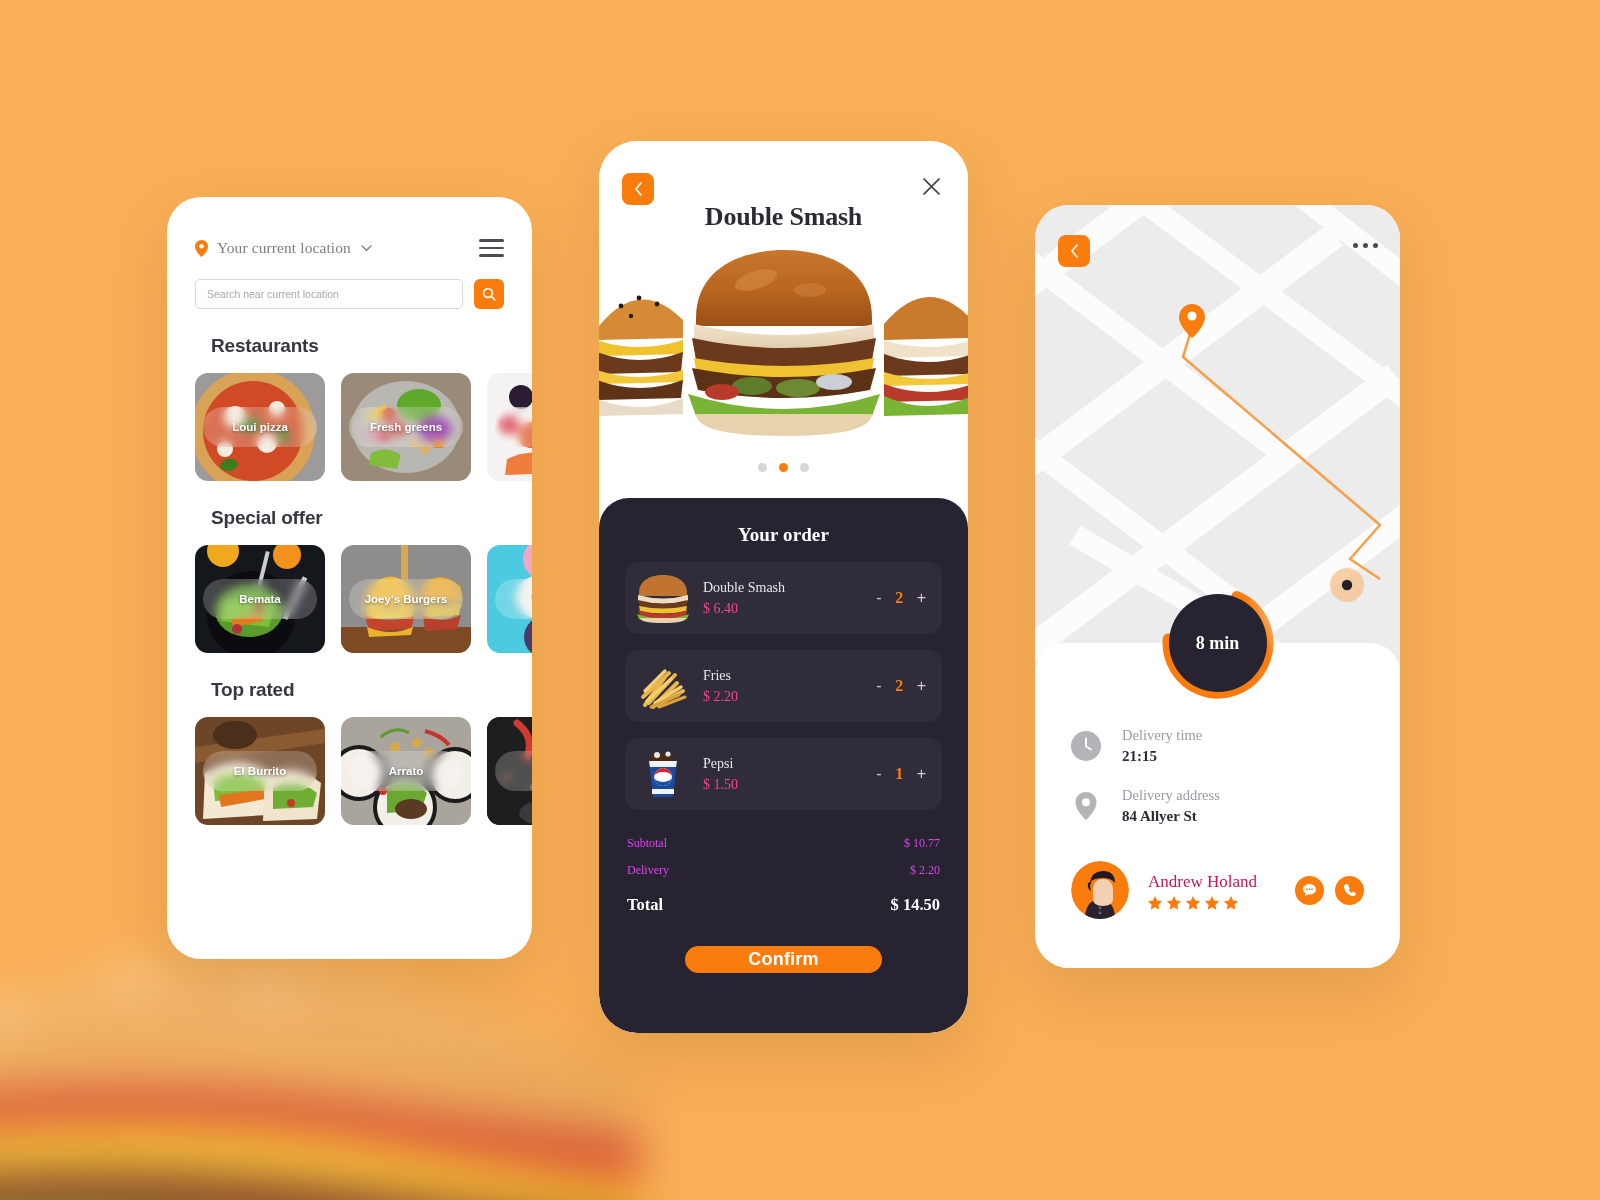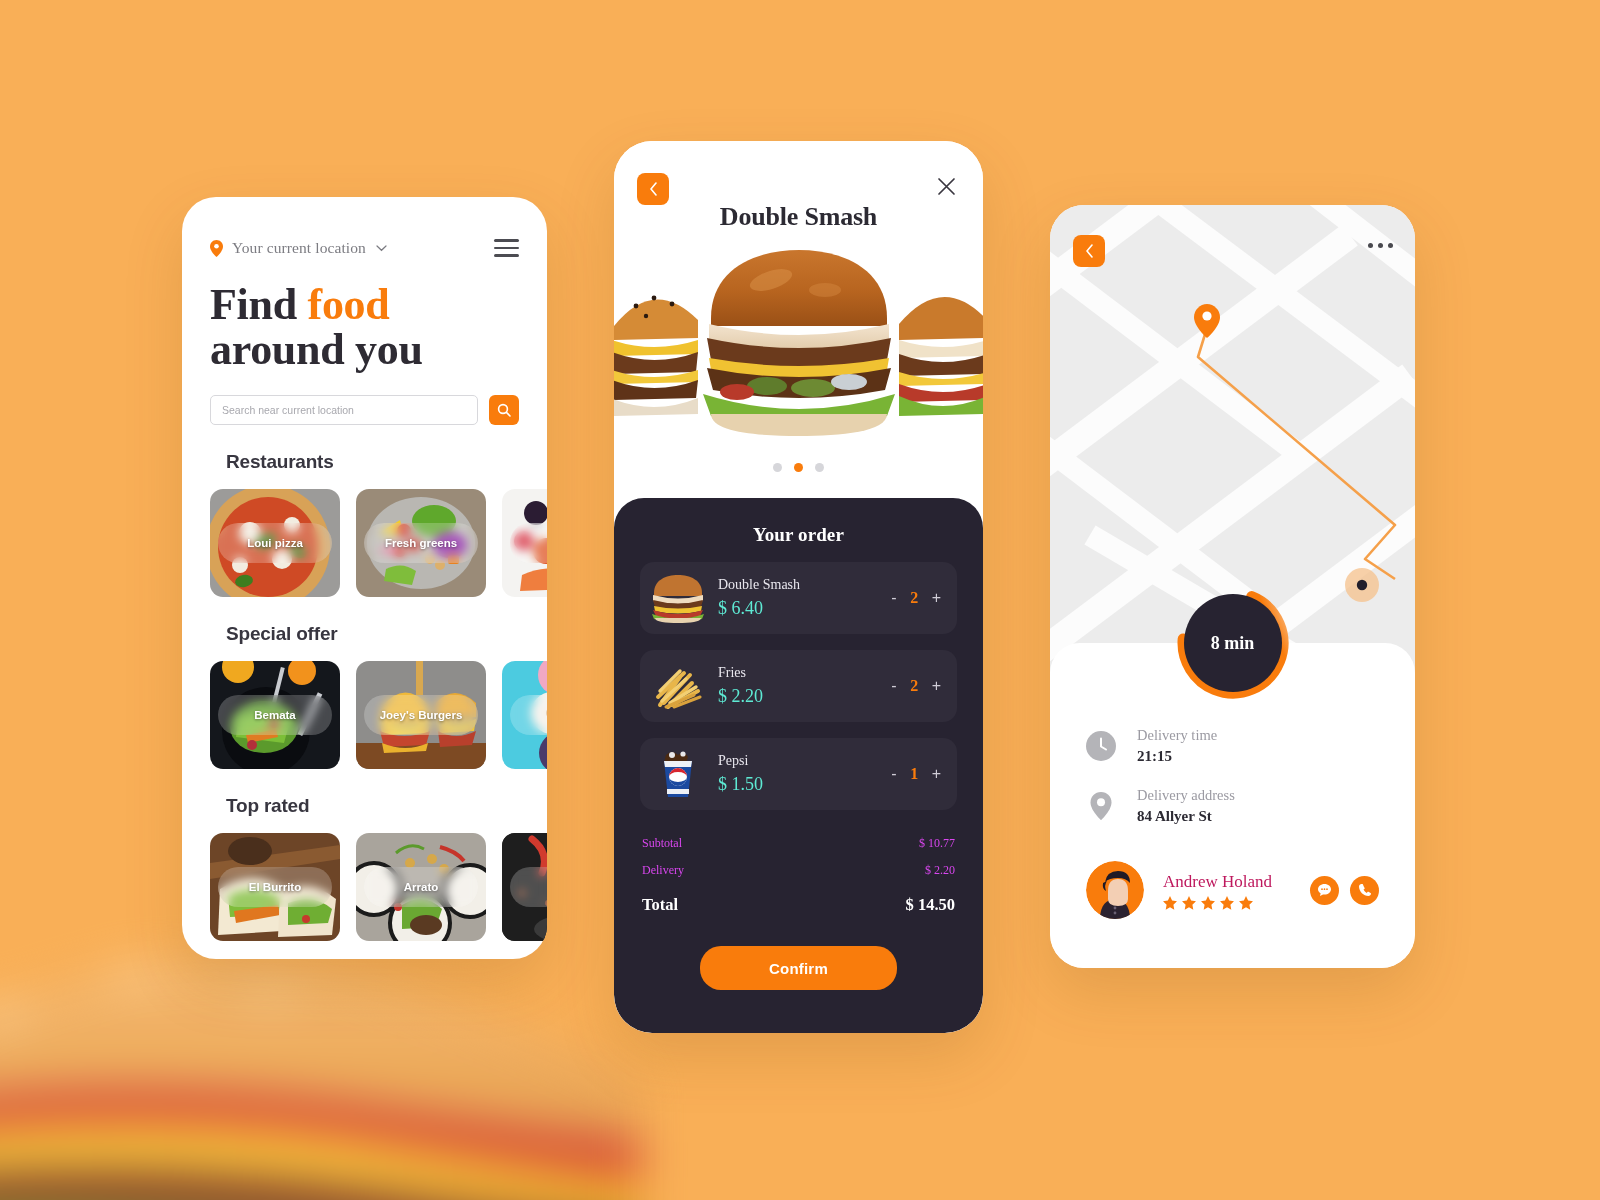--- a/index.html
+++ b/index.html
@@ -19,21 +19,20 @@
     pointer-events: none;
   }
 
   
   .phone {
     position: absolute;
     background: #fff;
     border-radius: 34px;
     overflow: hidden;
     box-shadow: 0 24px 60px rgba(120,70,10,.16);
-    margin-left: 15px;
   }
   #phone-left   { left: 167px; top: 197px;  width: 365px; height: 762px; }
   #phone-center { left: 599px; top: 141px;  width: 369px; height: 892px; border-radius: 38px; }
   #phone-right  { left: 1035px; top: 205px; width: 365px; height: 763px; }
 
   
   .loc-row {
     display: flex; align-items: center; justify-content: space-between;
     padding: 42px 28px 0 28px;
   }
@@ -123,35 +122,35 @@
     text-align:center; font-family:"Liberation Serif", serif; font-weight:700;
     font-size:19px; color:#fff; letter-spacing:.1px;
   }
   .order-item {
     display:flex; align-items:center; background:#302c3a;
     border-radius:14px; height:72px; margin-top:16px; padding: 0 16px 0 10px;
   }
   .oi-thumb { width:56px; height:50px; flex:none; position:relative; }
   .oi-info { flex:1; padding-left:12px; font-family:"Liberation Serif", serif; }
   .oi-name { font-size:14px; color:#e9e7ee; line-height:1.5; }
-  .oi-price { font-size:18px; color:#5eead4; line-height:1.5; }
+  .oi-price { font-size:14px; color:#ec4899; line-height:1.5; }
   .stepper { display:flex; align-items:center; gap:13px; font-family:"Liberation Serif", serif; }
   .stepper .minus, .stepper .plus {
     background:none; border:none; color:#cfccd6; font-size:16px; cursor:pointer;
     font-family:"Liberation Sans", sans-serif; line-height:1;
   }
   .stepper .qty { color:#f97c0c; font-size:16px; font-weight:700; min-width:9px; text-align:center; }
 
   .totals { padding-top: 20px; font-family:"Liberation Serif", serif; }
   .t-row { display:flex; justify-content:space-between; padding: 6px 2px; font-size:12px; color:#d946ef; }
   .t-row.grand { color:#fff; font-weight:700; font-size:16.5px; padding-top:11px; }
   .confirm-btn {
-    display:block; width: 197px; height: 44px; margin: 25px auto 0 auto;
+    display:block; width: 197px; height: 27px; margin: 25px auto 0 auto;
     background:#f97c0c; border:none; border-radius:21px; cursor:pointer;
-    color:#fff; font-size:15px; font-weight:700; letter-spacing:.2px;
+    color:#fff; font-size:18px; font-weight:700; letter-spacing:.2px;
   }
 
   
   .map-area { position:absolute; inset:0 0 auto 0; height:470px; background:#ececec; overflow:hidden; }
   .r-back {
     position:absolute; left:23px; top:30px; width:32px; height:32px; z-index:6;
     background:#f97c0c; border-radius:8px; border:none; cursor:pointer;
     display:flex; align-items:center; justify-content:center;
   }
   .r-dots { position:absolute; right:22px; top:38px; display:flex; gap:5px; z-index:6; cursor:pointer; }
@@ -228,24 +227,20 @@
         <path d="M1 1l4.5 4.3L10 1" stroke="#7c7c82" stroke-width="1.2" fill="none" stroke-linecap="round"></path>
       </svg>
     </div>
     <div class="burger-menu">
         <i></i>
         <i></i>
         <i></i>
       </div>
   </div>
 
-  <h1 class="headline">
-    <span>Find </span><span class="accent">food</span><br>
-    <span>around you</span>
-  </h1>
 
   <div class="search-row">
     <input class="search-input" type="text" placeholder="Search near current location" style="">
     <button class="search-btn">
       <svg width="14" height="14" viewBox="0 0 14 14">
         <circle cx="6" cy="6" r="4.4" stroke="#fff" stroke-width="1.6" fill="none"></circle>
         <path d="M9.4 9.4L13 13" stroke="#fff" stroke-width="1.6" stroke-linecap="round"></path>
       </svg>
     </button>
   </div>

